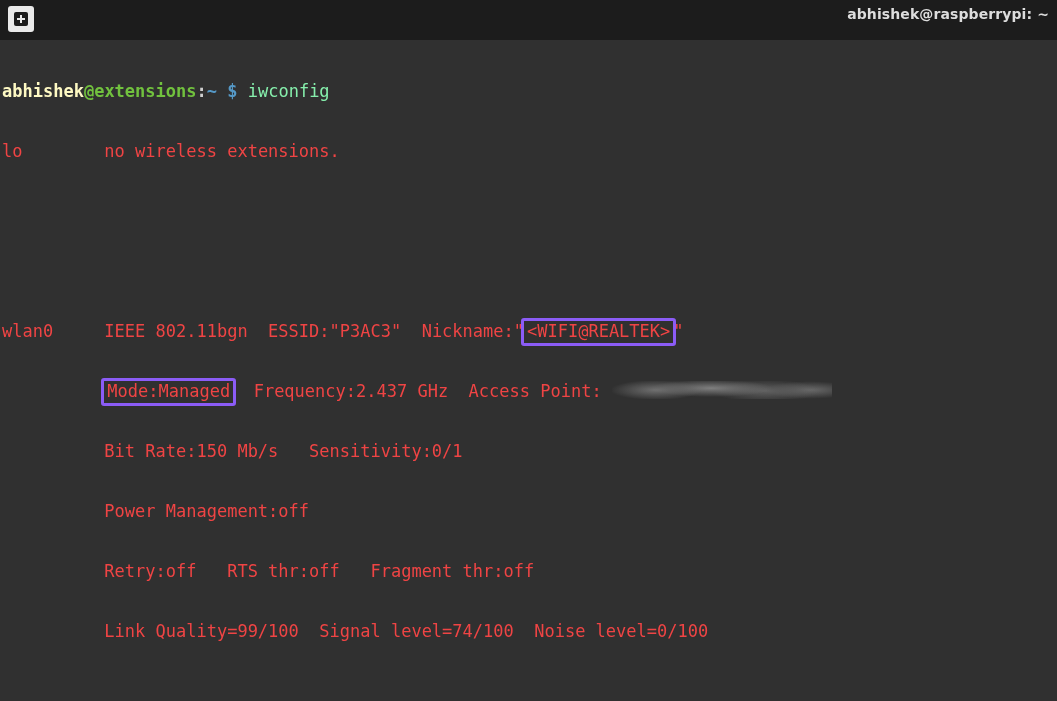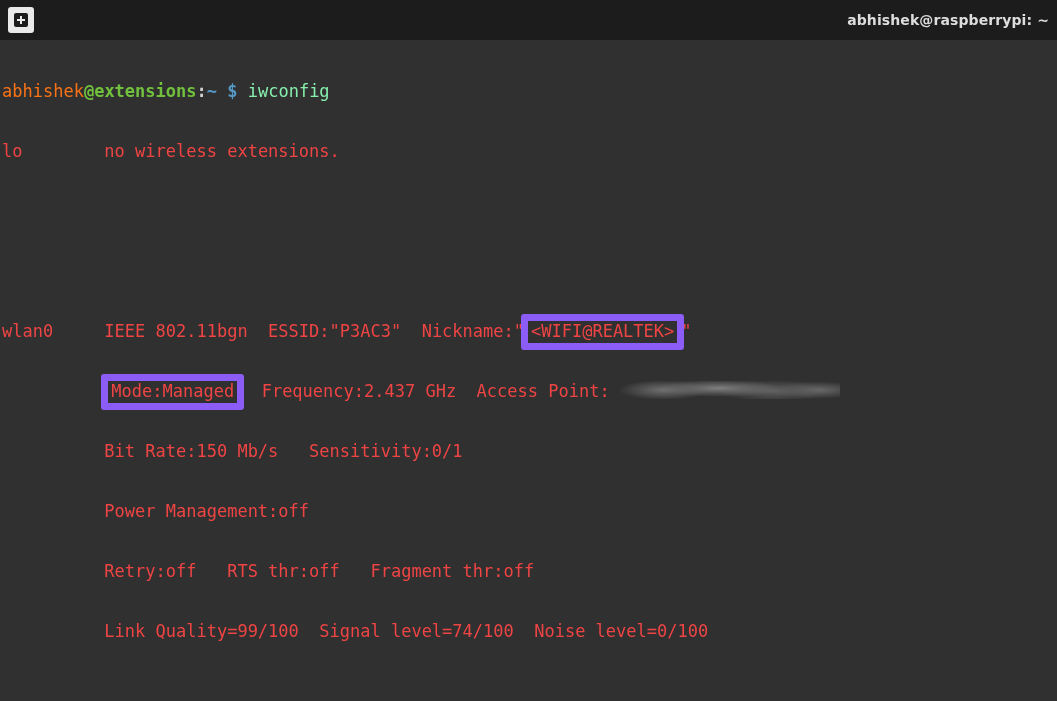--- a/index.html
+++ b/index.html
@@ -9,21 +9,20 @@
     background: #303030;
     font-family: "DejaVu Sans Mono", "Liberation Mono", monospace;
     font-size: 17px;
     overflow: hidden;
     color: #d0d0d0;
   }
   .titlebar {
     height: 40px;
     background: #1c1c1c;
     display: flex;
-    align-items: center;
     justify-content: space-between;
     padding: 6px 8px;
   }
   .titlebar-btn {
     width: 26px;
     height: 26px;
     background: #eaeaea;
     border-radius: 3px;
     display: flex;
     align-items: center;
@@ -37,29 +36,29 @@
     font-size: 14px;
     letter-spacing: 0.1px;
   }
   .terminal {
     padding: 6px 2px;
     line-height: 30px;
     white-space: pre;
     font-weight: 500;
   }
   .line { display: block; white-space: pre; }
-  .user { color: #f97316; font-weight: normal; }
+  .user { color: #fef9c3; font-weight: bold; }
   .host { color: #71c13e; font-weight: bold; }
   .colon { color: #d0d0d0; font-weight: bold;}
   .path { color: #5598c6; font-weight: bold;}
   .dollar { color: #5598c6; font-weight: bold;}
   .cmd { color: #86efac; }
   .out { color: #ef4444; }
   .hl {
-    border: 7px solid #8b5cf6;
+    border: 3px solid #8b5cf6;
     border-radius: 3px;
     padding: 0 3px 2px 3px;
     margin: -3px -3px;
   }
   .smudge {
     display:inline-block;
     width: 220px;
     height: 18px;
     vertical-align: -2px;
     background:

